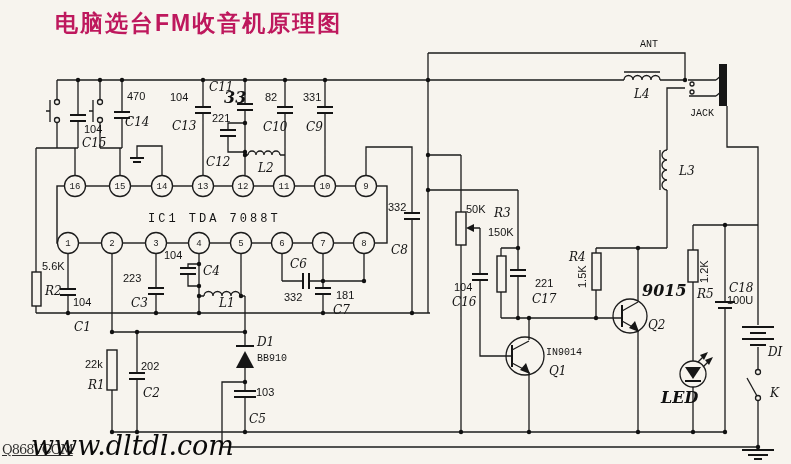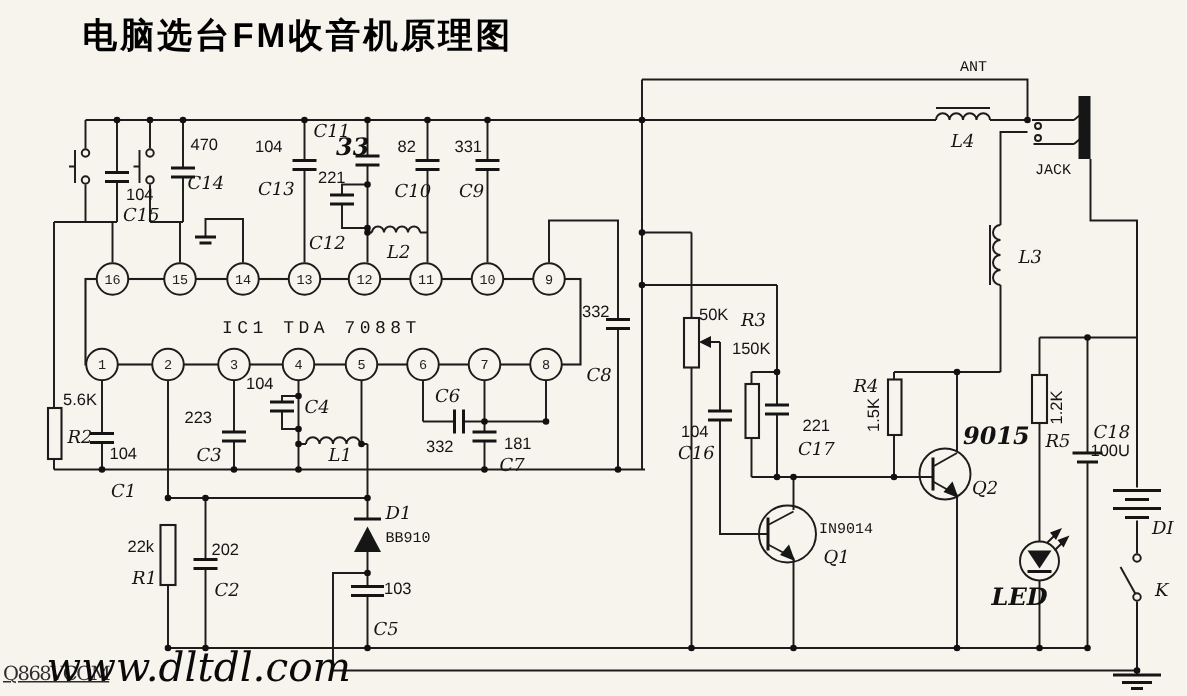--- a/index.html
+++ b/index.html
@@ -1,19 +1,19 @@
 <!DOCTYPE html>
 <html><head>
 <meta charset="utf-8">
 <style>
   html,body{margin:0;padding:0;}
   .page{position:relative;width:791px;height:464px;background:#f7f4ee;overflow:hidden;
         font-family:"Liberation Sans",sans-serif;}
   .title{position:absolute;left:55px;top:8px;font-size:23px;font-weight:bold;
-         letter-spacing:2px;color:#000000;font-family:"Liberation Sans",sans-serif;}
+         letter-spacing:2px;color:#be185d;font-family:"Liberation Sans",sans-serif;}
   .wm{position:absolute;left:2px;top:430px;height:34px;color:#0a0a0a;}
   .wm-main{position:absolute;left:8px;top:0px;font-family:"DejaVu Serif",serif;
            font-style:italic;font-size:27px;white-space:nowrap;margin-left:21px;}
   .wm-overlay{position:absolute;left:0px;top:12px;font-family:"DejaVu Serif",serif;
               font-size:13px;letter-spacing:-1px;opacity:.85;white-space:nowrap;text-decoration:underline;}
   svg{position:absolute;left:0;top:0;}
   .w{stroke:#1c1c1c;stroke-width:1.3;fill:none;}
   .pl{stroke:#141414;stroke-width:2;fill:none;}
   .rbox{stroke:#1c1c1c;stroke-width:1.4;fill:none;}
   .dot{fill:#111;}

